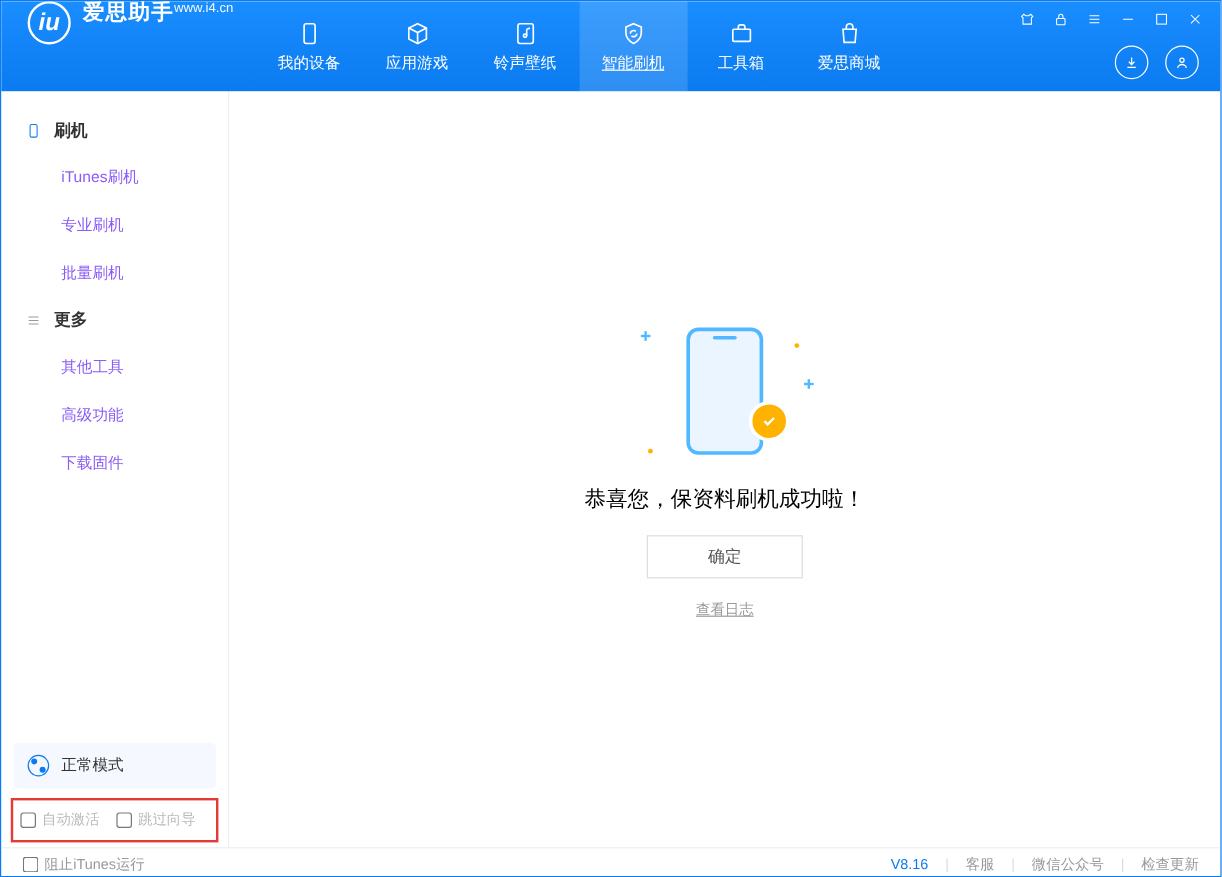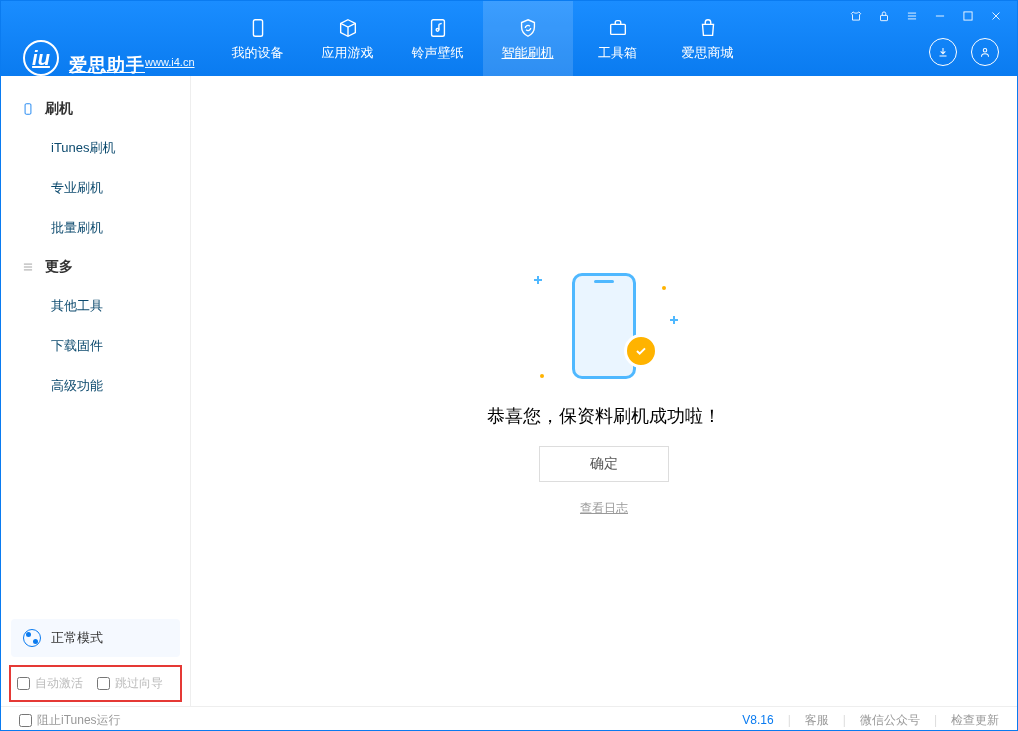--- a/index.html
+++ b/index.html
@@ -1,20 +1,20 @@
 <!DOCTYPE html>
 <html><head>
 <meta charset="utf-8">
 <style>
 * { margin: 0; padding: 0; box-sizing: border-box; font-family: "Microsoft YaHei", Arial, sans-serif; }
 body { background: #fff; width: 1018px; height: 731px; overflow: hidden; border: 1px solid #0a7bf0; }
 
 
 .header { height: 75px; background: linear-gradient(to bottom, #1a8dff, #0a7bf0); display: flex; align-items: stretch; color: #fff; position: relative; }
-.logo-block { display: flex; align-items: flex-end; padding: 0 18px 0 22px; text-decoration: underline; }
+.logo-block { display: flex; align-items: flex-start; padding: 0 18px 0 22px; }
 .logo-circle { width: 36px; height: 36px; border: 2px solid #fff; border-radius: 50%; display: flex; align-items: center; justify-content: center; margin-right: 10px; font-size: 20px; font-weight: bold; font-style: italic; }
 .logo-text { display: flex; flex-direction: row; line-height: 1.1; }
 .logo-title { font-size: 18px; font-weight: bold; letter-spacing: 1px; }
 .logo-sub { font-size: 11px; opacity: 0.95; }
 
 .tabs { display: flex; align-items: stretch; }
 .tab { width: 90px; display: flex; flex-direction: column; align-items: center; justify-content: center; cursor: pointer; font-size: 13px; gap: 4px; }
 .tab.active { background: rgba(255,255,255,0.15); text-decoration: underline; }
 .tab-icon { width: 24px; height: 24px; display: flex; align-items: center; justify-content: center; }
 .tab-icon svg { width: 22px; height: 22px; stroke: #fff; fill: none; stroke-width: 1.5; }
@@ -26,21 +26,21 @@
 .header-right { position: absolute; right: 18px; bottom: 10px; display: flex; gap: 14px; }
 .header-right .circ { width: 28px; height: 28px; border: 1.5px solid #fff; border-radius: 50%; display: flex; align-items: center; justify-content: center; cursor: pointer; }
 .header-right svg { width: 14px; height: 14px; stroke: #fff; fill: none; stroke-width: 1.8; }
 
 
 .body { display: flex; height: 630px; }
 .sidebar { width: 190px; border-right: 1px solid #eee; display: flex; flex-direction: column; padding-top: 14px; }
 .side-group-title { display: flex; align-items: center; gap: 10px; padding: 10px 20px; font-size: 14px; font-weight: bold; color: #333; }
 .side-group-title svg { width: 14px; height: 14px; stroke: #0a7bf0; fill: none; stroke-width: 1.5; }
 .side-group-title.more svg { stroke: #999; }
-.side-item { padding: 11px 20px 11px 50px; font-size: 13px; color: #0c4a6e; cursor: pointer; }
+.side-item { padding: 11px 20px 11px 50px; font-size: 13px; color: #8b5cf6; cursor: pointer; }
 .side-item.active { color: #0a7bf0; }
 
 .side-bottom { margin-top: auto; }
 .mode-box, .device-box { margin: 6px 10px; background: #f5f9ff; border-radius: 4px; padding: 10px 12px; }
 .mode-box { display: flex; align-items: center; gap: 10px; font-size: 13px; color: #333; }
 .mode-box .ic { width: 18px; height: 18px; border: 1.5px solid #0a7bf0; border-radius: 50%; position: relative; }
 .mode-box .ic::before, .mode-box .ic::after { content: ""; position: absolute; width: 5px; height: 5px; background: #0a7bf0; border-radius: 50%; }
 .mode-box .ic::before { top: 2px; left: 2px; }
 .mode-box .ic::after { bottom: 2px; right: 2px; }
 .device-box .dev-row { display: flex; align-items: center; gap: 8px; font-size: 13px; font-weight: bold; color: #333; }
@@ -210,22 +210,22 @@
     <div class="side-item">专业刷机</div>
     <div class="side-item">批量刷机</div>
 
     <div class="side-group-title more">
       <svg viewBox="0 0 24 24">
           <path d="M5 7h14M5 12h14M5 17h14"></path>
         </svg>
       <span>更多</span>
     </div>
     <div class="side-item">其他工具</div>
+    <div class="side-item">高级功能</div>
     <div class="side-item">下载固件</div>
-    <div class="side-item">高级功能</div>
 
     <div class="side-bottom">
       <div class="mode-box">
         <span class="ic"></span>
         <span>正常模式</span>
       </div>
       <div class="checks">
         <label>
           <input type="checkbox" style="">
           <span>自动激活</span>

